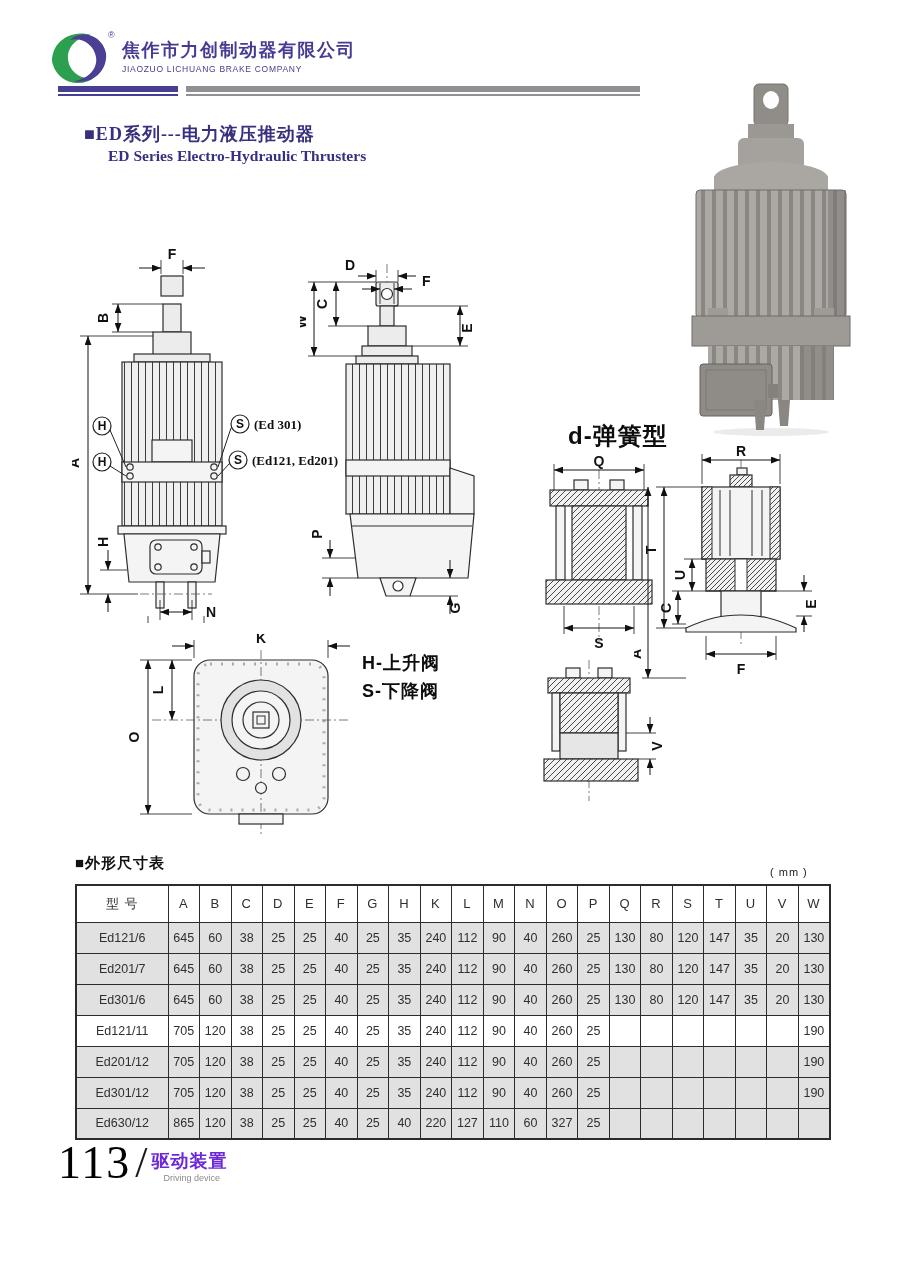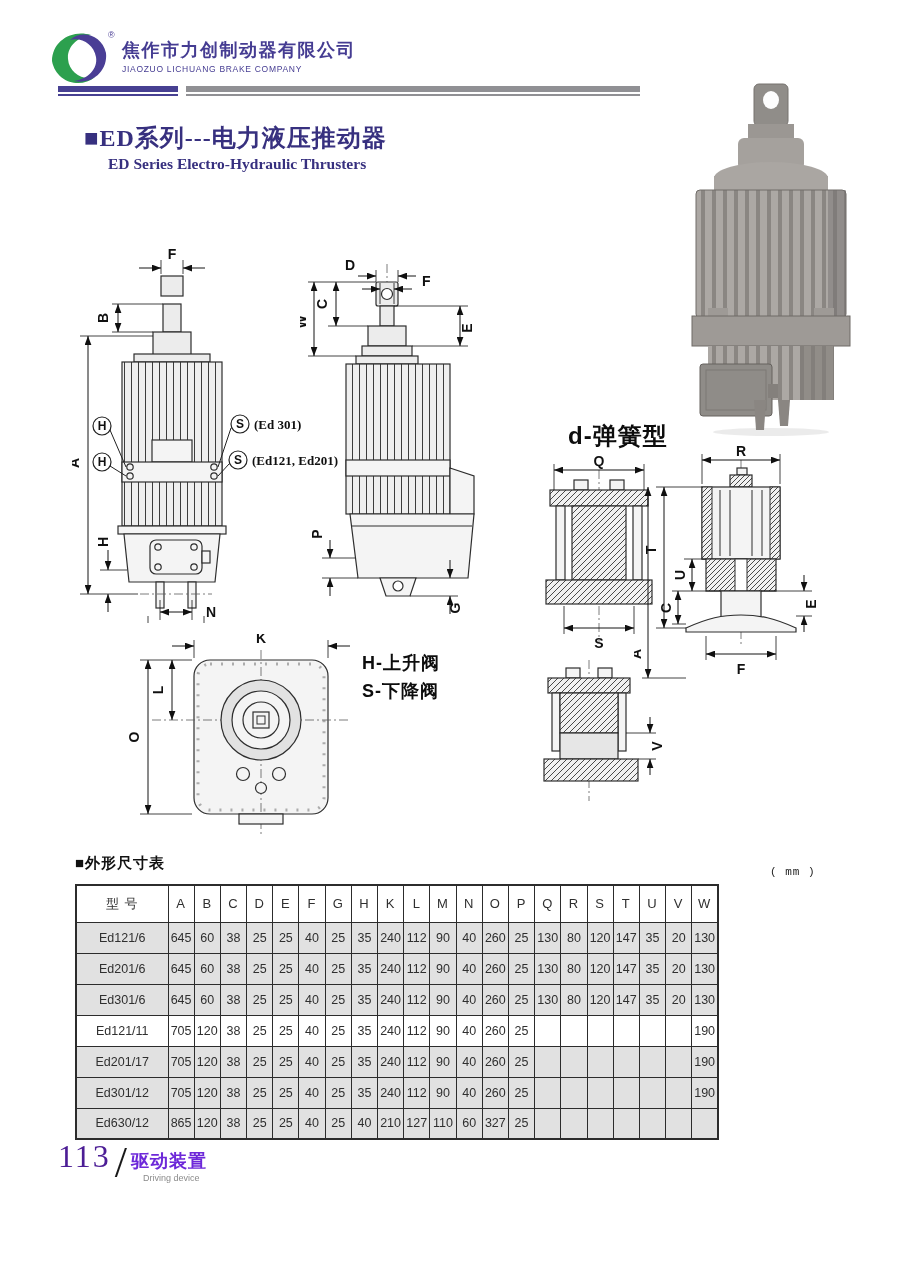--- a/index.html
+++ b/index.html
@@ -18,43 +18,43 @@
   .divider .seg { position:absolute; top:0; }
   .seg-navy { left:0; width:120px; }
   .seg-gray { left:128px; right:0; }
   .bar-thick { height:6px; }
   .bar-thin  { height:2px; margin-top:2px; }
   .navy { background:#474092; }
   .gray { background:#909094; }
 
   
   .title-block { left:84px; top:122px; color:#37307f; font-family:"Liberation Serif","DejaVu Serif",serif; }
-  .title-cn { font-size:24px; font-weight:bold; letter-spacing:1px; }
+  .title-cn { font-size:18px; font-weight:bold; letter-spacing:1px; }
   .title-en { font-size:15.5px; font-weight:bold; margin-left:24px; margin-top:1px; }
 
   
   .valve-legend { left:362px; top:650px; font-size:18px; font-weight:bold; color:#0d0d0d; line-height:1.55; letter-spacing:1px; }
   .spring-title { left:568px; top:420px; font-size:24px; font-weight:bold; color:#0d0d0d; letter-spacing:1px; }
 
   
   .table-title { left:75px; top:854px; font-size:15px; font-weight:bold; color:#111; letter-spacing:1px;text-align:right; }
-  .table-unit  { left:770px; top:866px; font-size:11px; color:#222; letter-spacing:1px;font-family:Liberation Mono, monospace; }
+  .table-unit  { left:770px; top:866px; font-size:11px; color:#222; letter-spacing:1px; }
   .dim-table-wrap { left:75px; top:884px; }
-  table.dims { border-collapse:collapse; table-layout:fixed; width:644px; border:2px solid #2c2c2c; }
+  table.dims { border-collapse:collapse; table-layout:fixed; width:756px; border:2px solid #2c2c2c; }
   table.dims th, table.dims td {
     border:1.5px solid #2c2c2c; text-align:center; vertical-align:middle;
     padding:0; overflow:hidden; font-size:12.5px; color:#2f2f2f; background:#fff;
   }
   table.dims th { height:37px; font-weight:normal; font-size:13px; letter-spacing:1px; }
   table.dims td { height:31px; }
   tr.shaded td { background:#e1e1e1; }
 
   
   .footer { left:58px; top:1140px; display:flex; align-items:flex-start; }
-  .page-num { font-family:"Liberation Serif","DejaVu Serif",serif; font-size:32px; line-height:1; color:#4c1d95; letter-spacing:2px; }
+  .page-num { font-family:"Liberation Serif","DejaVu Serif",serif; font-size:46px; line-height:1; color:#000000; letter-spacing:2px; }
   .slash { font-family:"Liberation Serif",serif; font-size:44px; line-height:1.05; color:#191919; margin:0 4px 0 4px; }
   .footer-txt { margin-top:9px; }
   .footer-cn { font-size:18px; font-weight:bold; color:#6d28d9; letter-spacing:1px; }
   .footer-en { font-size:9px; color:#8b8b8b; margin-top:0px;padding-left:12px; }
 
   
   svg text.dim  { font:bold 14px "Liberation Sans",sans-serif; fill:#101010; }
   svg text.dimS { font:bold 12px "Liberation Sans",sans-serif; fill:#101010; }
   svg text.note { font:600 13px "Liberation Serif","DejaVu Serif",serif; fill:#101010; }
   .ol  { fill:#ececec; stroke:#2e2e2e; stroke-width:1.2; }
@@ -481,21 +481,21 @@
             <td>25</td>
             <td>130</td>
             <td>80</td>
             <td>120</td>
             <td>147</td>
             <td>35</td>
             <td>20</td>
             <td>130</td>
           </tr>
           <tr class="shaded">
-            <td>Ed201/6</td>
+            <td>Ed201/7</td>
             <td>645</td>
             <td>60</td>
             <td>38</td>
             <td>25</td>
             <td>25</td>
             <td>40</td>
             <td>25</td>
             <td>35</td>
             <td>240</td>
             <td>112</td>
@@ -553,21 +553,21 @@
             <td>25</td>
             <td></td>
             <td></td>
             <td></td>
             <td></td>
             <td></td>
             <td></td>
             <td>190</td>
           </tr>
           <tr class="shaded">
-            <td>Ed201/17</td>
+            <td>Ed201/12</td>
             <td>705</td>
             <td>120</td>
             <td>38</td>
             <td>25</td>
             <td>25</td>
             <td>40</td>
             <td>25</td>
             <td>35</td>
             <td>240</td>
             <td>112</td>
@@ -610,21 +610,21 @@
           <tr class="shaded">
             <td>Ed630/12</td>
             <td>865</td>
             <td>120</td>
             <td>38</td>
             <td>25</td>
             <td>25</td>
             <td>40</td>
             <td>25</td>
             <td>40</td>
-            <td>210</td>
+            <td>220</td>
             <td>127</td>
             <td>110</td>
             <td>60</td>
             <td>327</td>
             <td>25</td>
             <td></td>
             <td></td>
             <td></td>
             <td></td>
             <td></td>

